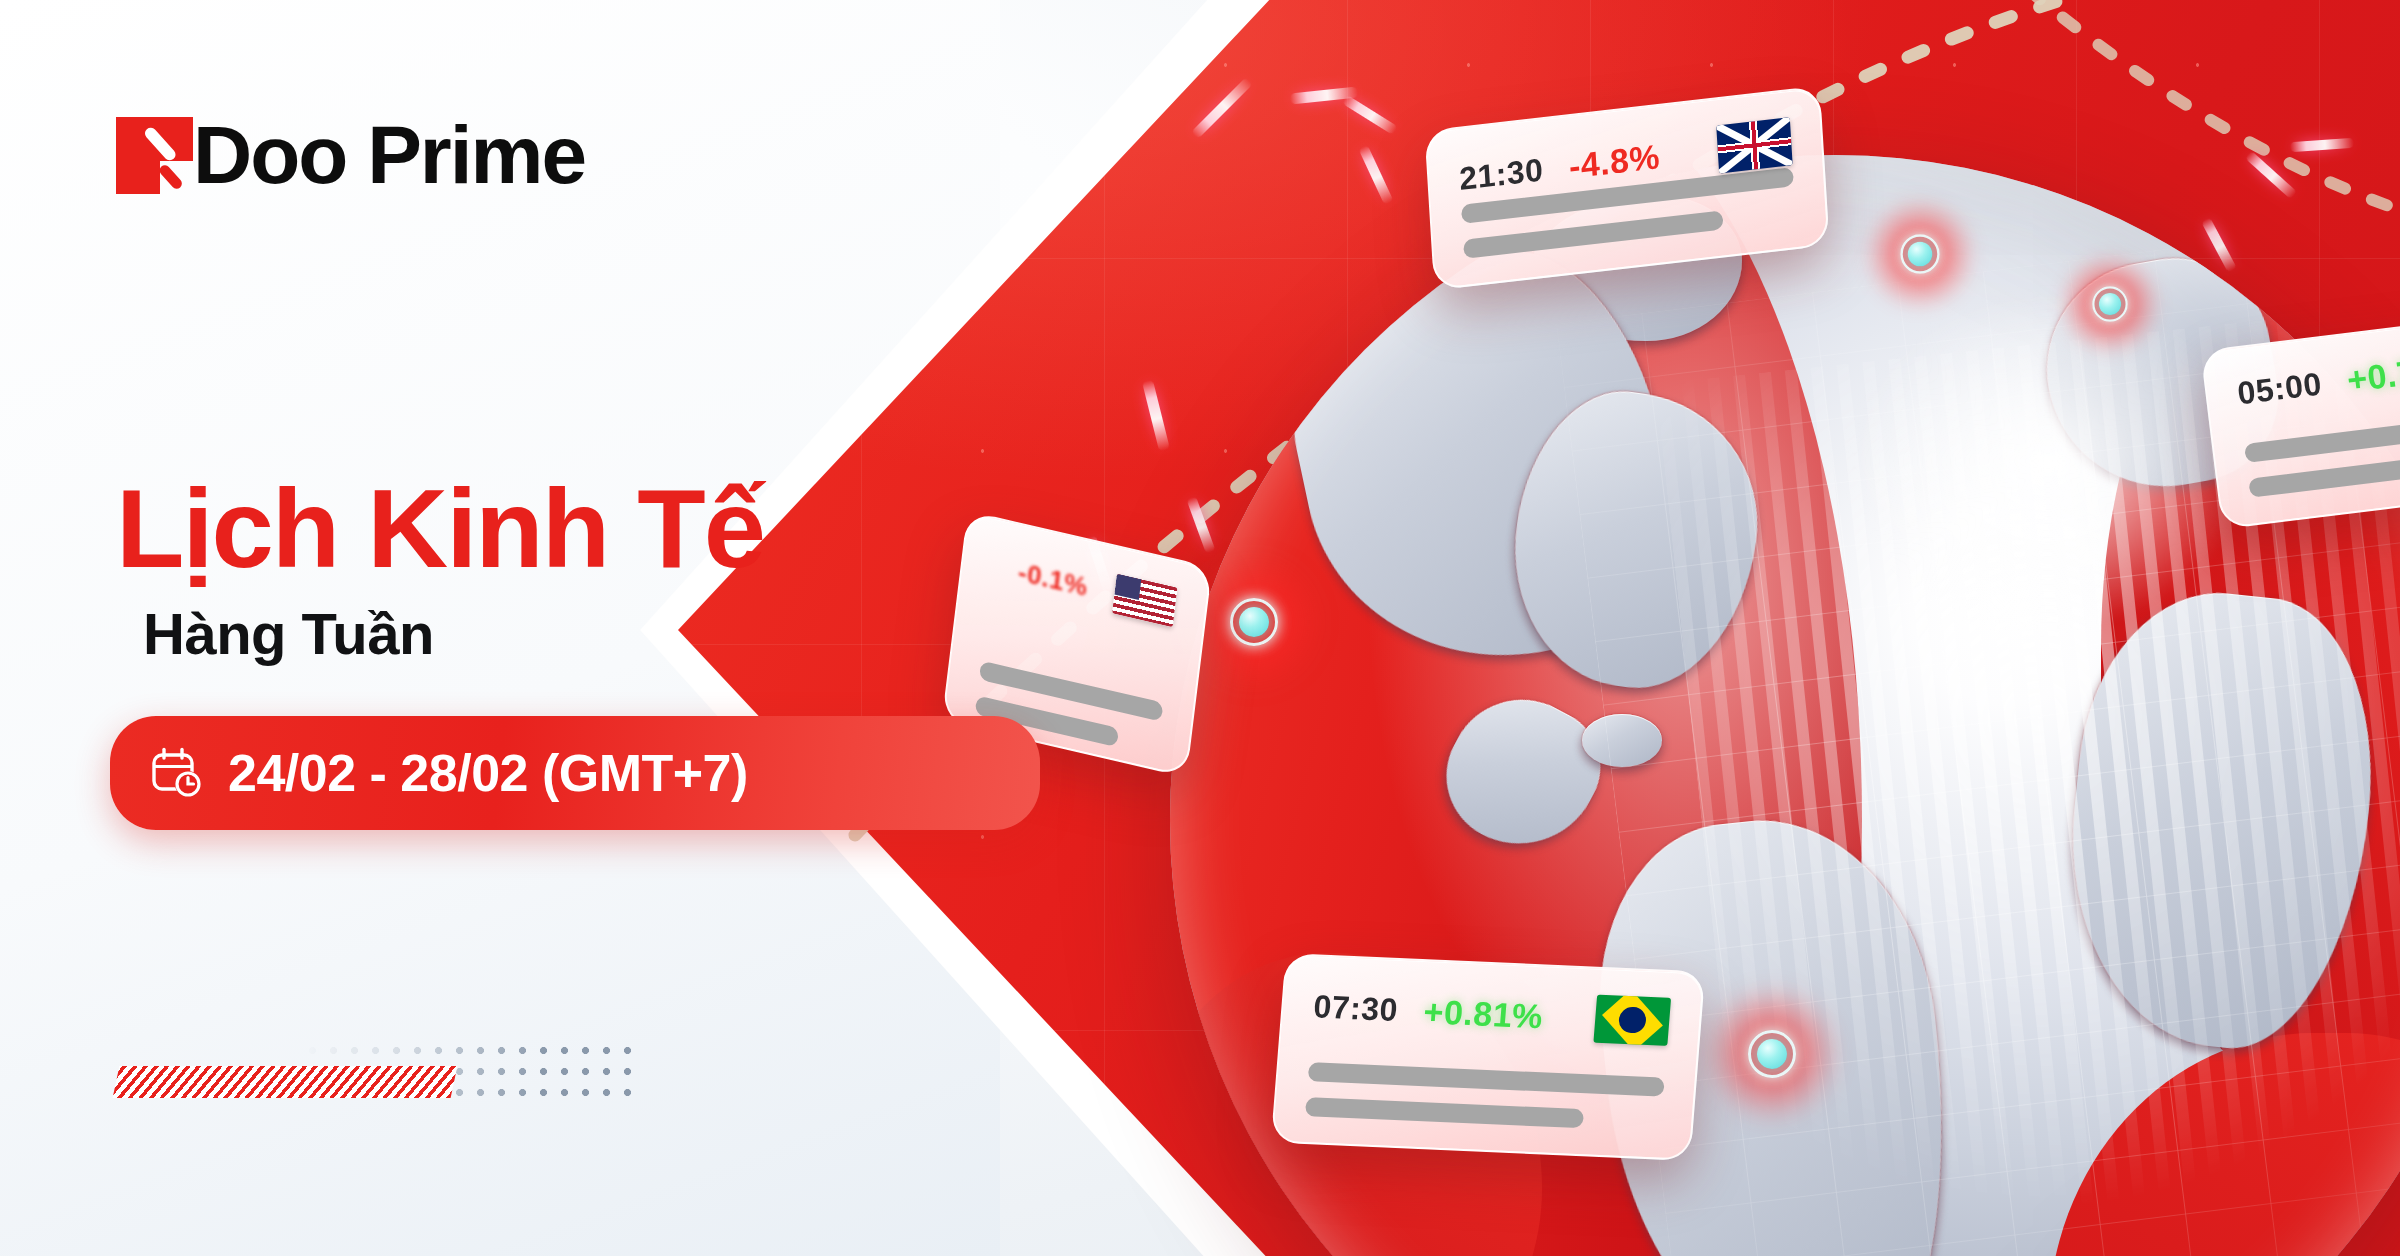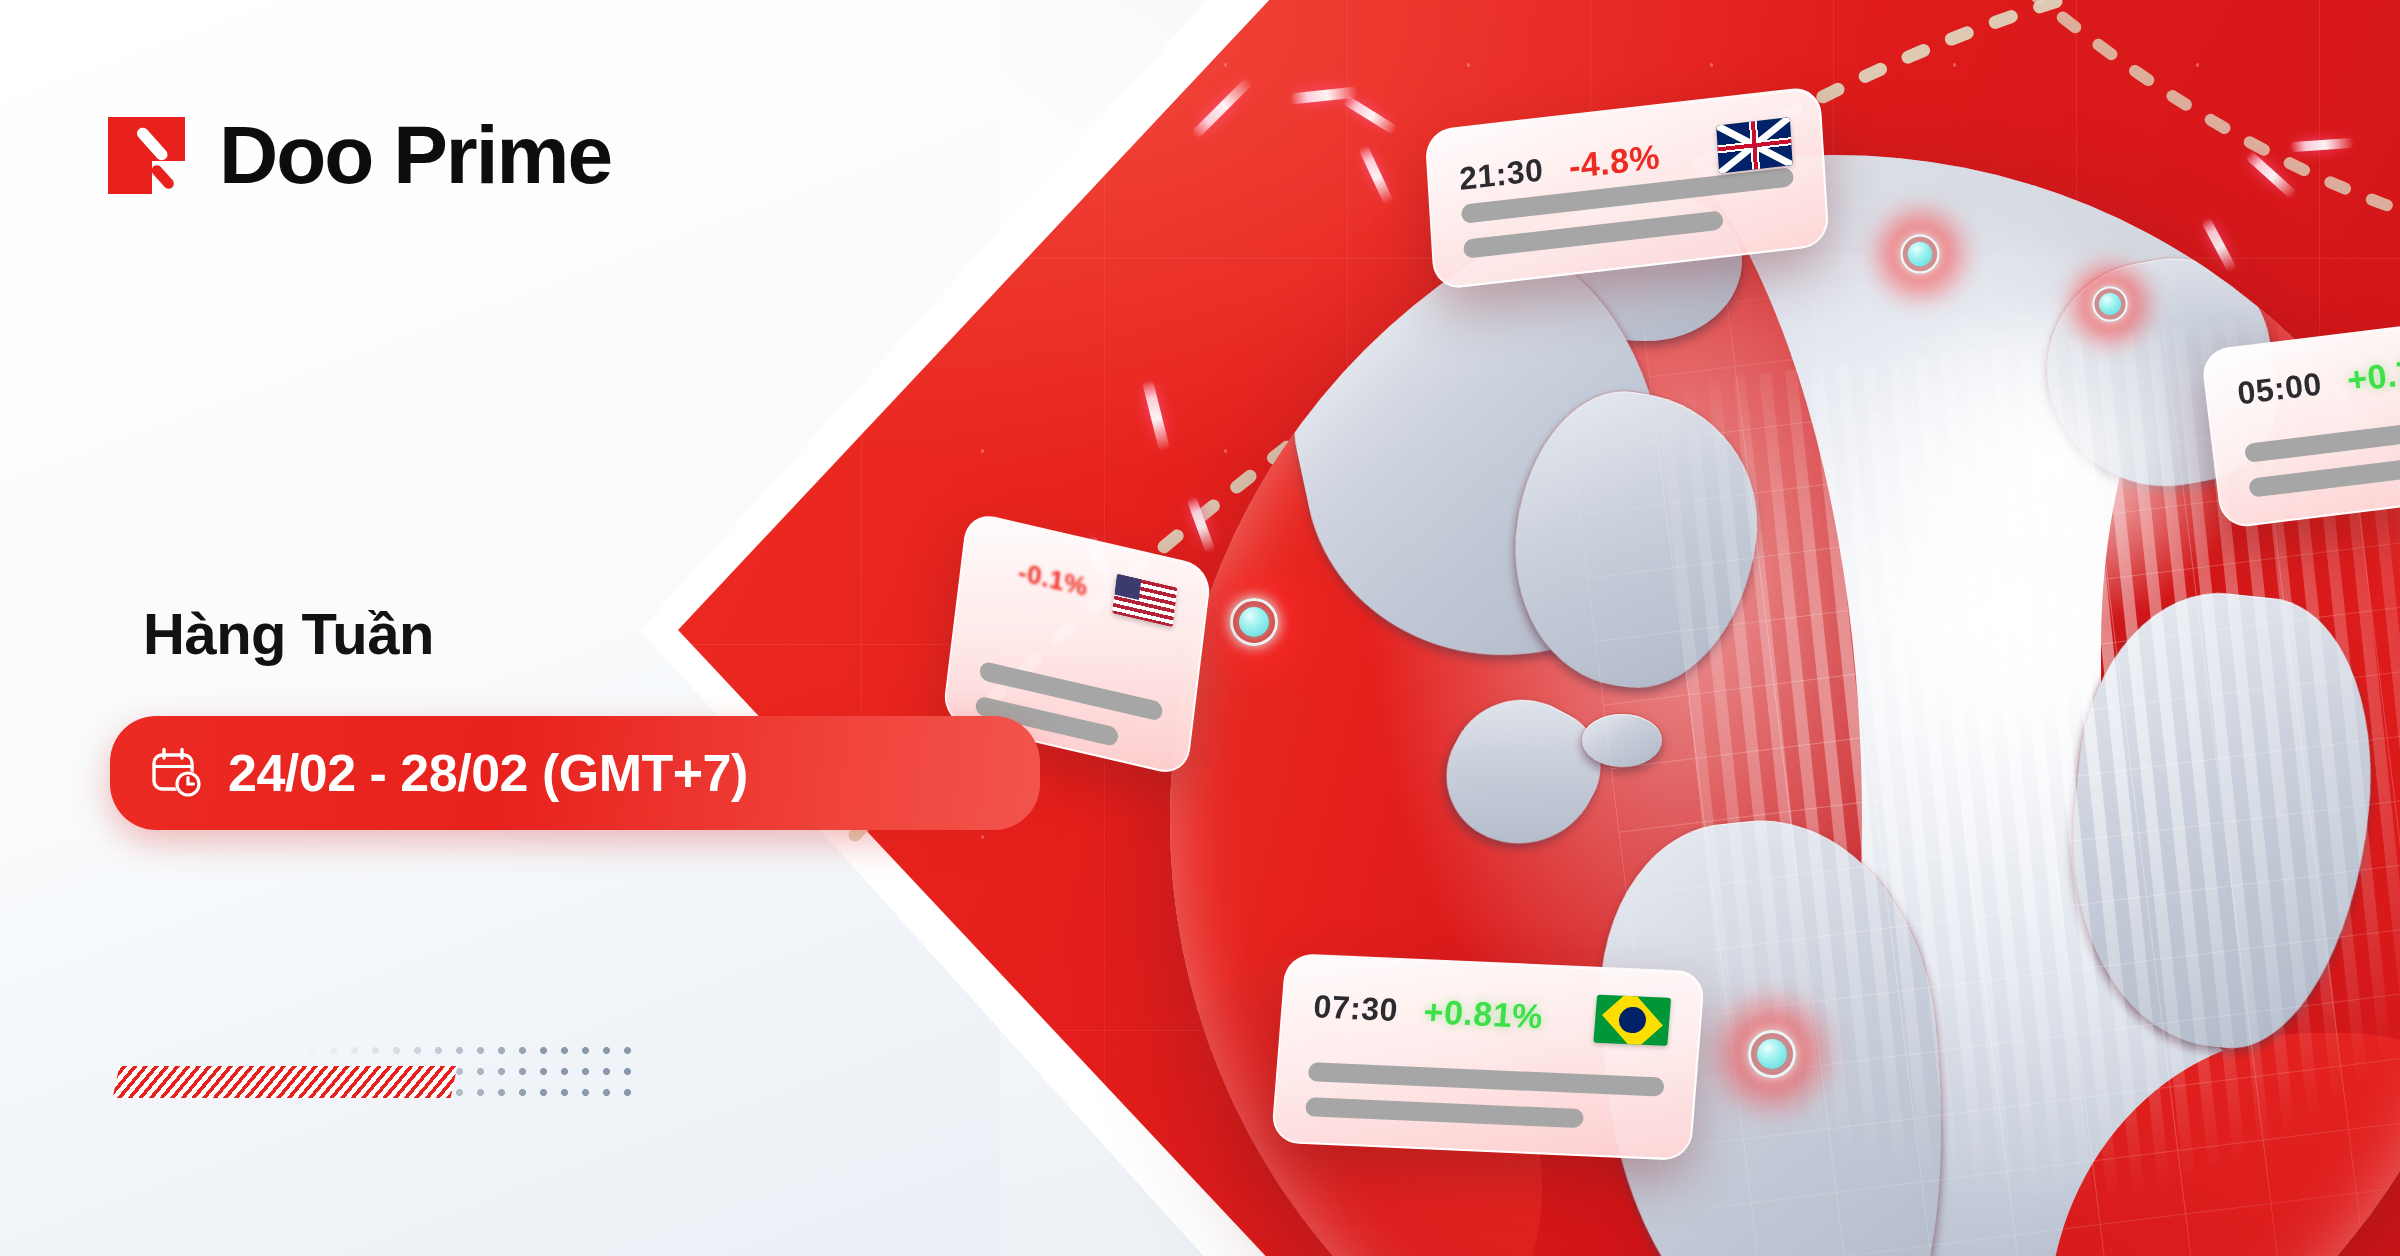--- a/index.html
+++ b/index.html
@@ -270,21 +270,21 @@
   }
   #card-br {
     left:1278px; top:962px; width:420px; height:190px;
     transform:rotate(2.5deg) skewX(-2deg);
   }
 
   
   .content { position:absolute; left:0; top:0; width:1100px; height:1256px; }
 
   
-  .logo { position:absolute; left:108px; top:114px; display:flex; align-items:center; gap:34px; }
+  .logo { position:absolute; left:116px; top:114px; display:flex; align-items:center; }
   .logo-mark { position:relative; width:77px; height:77px; flex:0 0 auto; }
   .logo-text {
     font-size:82px; font-weight:700; color:#0d0d0d;
     letter-spacing:-2px; line-height:1; white-space:nowrap;
     font-family:"Liberation Sans", sans-serif;
   }
 
   
   .headline {
     position:absolute; left:116px; top:472px;
@@ -463,20 +463,21 @@
       <span class="logo-mark">
         <svg width="77" height="77" viewBox="0 0 77 77" aria-hidden="true">
           <path d="M0 0 H77 V44 H44 V77 H0 Z" fill="#E8211C"></path>
           <rect x="38.5" y="7" width="11.5" height="40" rx="5.75" fill="#ffffff" transform="rotate(-42 44.25 27)"></rect>
           <rect x="49.5" y="46" width="10.5" height="28" rx="5.25" fill="#E8211C" transform="rotate(-42 54.75 60)"></rect>
         </svg>
       </span>
       <span class="logo-text">Doo Prime</span>
     </div>
 
+    <div class="headline">Lịch Kinh Tế</div>
     <div class="subhead">Hàng Tuần</div>
 
     <div class="date-pill">
       <span class="cal-icon">
         <svg width="54" height="54" viewBox="0 0 54 54" aria-hidden="true">
           <rect x="4" y="9" width="38" height="34" rx="8" fill="none" stroke="#ffffff" stroke-width="3.4"></rect>
           <line x1="4" y1="20.5" x2="42" y2="20.5" stroke="#ffffff" stroke-width="3.2"></line>
           <line x1="14" y1="3.5" x2="14" y2="12" stroke="#ffffff" stroke-width="3.4" stroke-linecap="round"></line>
           <line x1="32" y1="3.5" x2="32" y2="12" stroke="#ffffff" stroke-width="3.4" stroke-linecap="round"></line>
           <circle cx="38" cy="38" r="13" fill="#E8211D"></circle>

